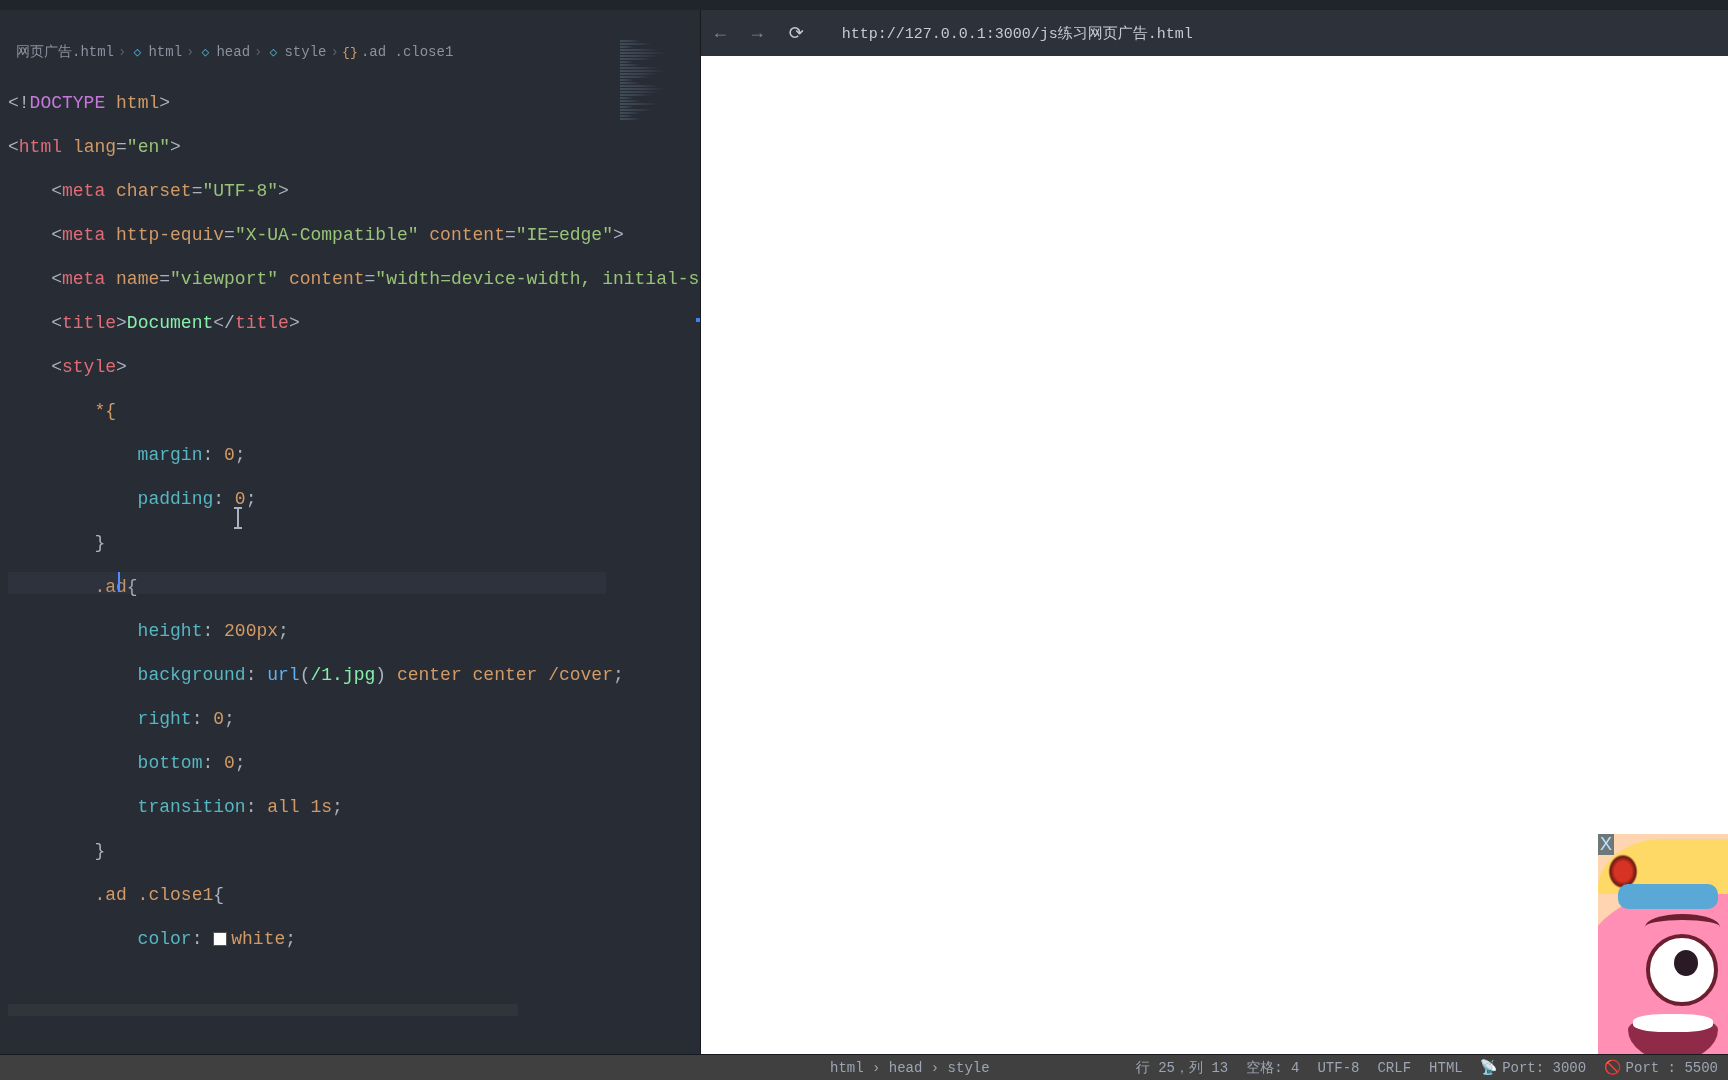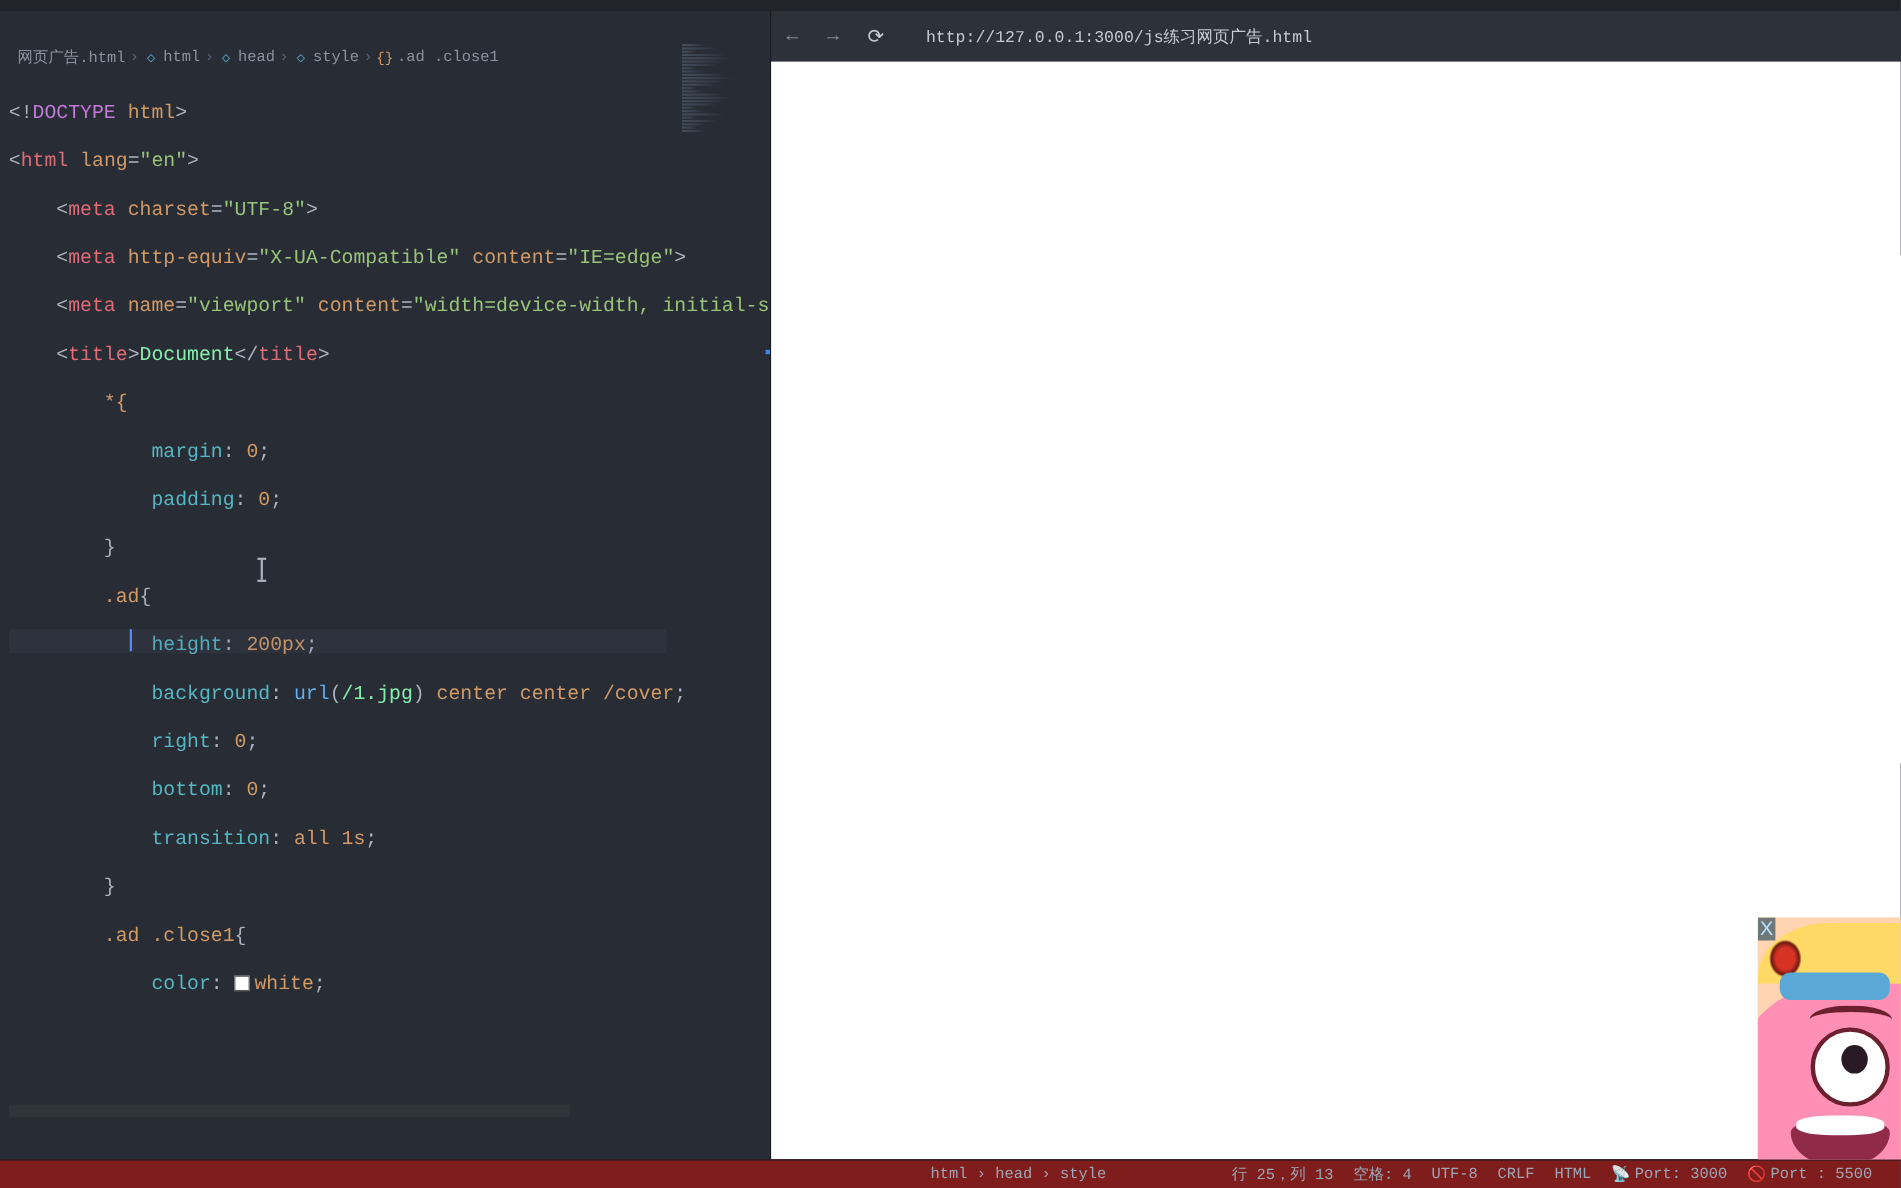--- a/index.html
+++ b/index.html
@@ -263,26 +263,26 @@
   font-family: Arial, sans-serif;
   font-size: 18px;
   font-weight: 300;
   padding: 0 2px;
   background: rgba(13, 58, 85, 0.6);
   color: #bde0ff;
   z-index: 10;
 }
 .status-bar {
   height: 26px;
-  background: #7f1d1d;
+  background: #404040;
   border-top: 1px solid #181a1f;
   display: flex;
   align-items: center;
   justify-content: flex-end;
-  padding: 0 26px;
+  padding: 0 10px;
   font-size: 14px;
   color: #9da5b4;
   gap: 18px;
   position: absolute;
   bottom: 0;
   left: 0;
   right: 0;
 }
 .status-bar .sb-item { display: flex; align-items: center; gap: 4px; }
 .status-bar .sb-left { margin-right: auto; margin-left: 820px; }
@@ -347,20 +347,21 @@
     <div class="line-cursor-bg"></div>
     <div class="line-caret"></div>
 
     <div class="code-area">
 <div class="code-line"><span class="c-punc">&lt;!</span><span class="c-kw">DOCTYPE</span><span class="c-attr"> html</span><span class="c-punc">&gt;</span></div>
 <div class="code-line"><span class="c-punc">&lt;</span><span class="c-tag">html</span><span class="c-attr"> lang</span><span class="c-punc">=</span><span class="c-str">"en"</span><span class="c-punc">&gt;</span></div>
 <div class="code-line"><span class="c-punc">    &lt;</span><span class="c-tag">meta</span><span class="c-attr"> charset</span><span class="c-punc">=</span><span class="c-str">"UTF-8"</span><span class="c-punc">&gt;</span></div>
 <div class="code-line"><span class="c-punc">    &lt;</span><span class="c-tag">meta</span><span class="c-attr"> http-equiv</span><span class="c-punc">=</span><span class="c-str">"X-UA-Compatible"</span><span class="c-attr"> content</span><span class="c-punc">=</span><span class="c-str">"IE=edge"</span><span class="c-punc">&gt;</span></div>
 <div class="code-line"><span class="c-punc">    &lt;</span><span class="c-tag">meta</span><span class="c-attr"> name</span><span class="c-punc">=</span><span class="c-str">"viewport"</span><span class="c-attr"> content</span><span class="c-punc">=</span><span class="c-str">"width=device-width, initial-sca</span></div>
 <div class="code-line"><span class="c-punc">    &lt;</span><span class="c-tag">title</span><span class="c-punc">&gt;</span><span class="c-text">Document</span><span class="c-punc">&lt;/</span><span class="c-tag">title</span><span class="c-punc">&gt;</span></div>
+<div class="code-line"><span class="c-punc">    &lt;</span><span class="c-tag">style</span><span class="c-punc">&gt;</span></div>
 <div class="code-line"><span class="c-sel">        *{</span></div>
 <div class="code-line"><span class="c-prop">            margin</span><span class="c-punc">:</span><span class="c-val"> 0</span><span class="c-punc">;</span></div>
 <div class="code-line"><span class="c-prop">            padding</span><span class="c-punc">:</span><span class="c-val"> 0</span><span class="c-punc">;</span></div>
 <div class="code-line"><span class="c-punc">        }</span></div>
 <div class="code-line"><span class="c-sel">        .ad</span><span class="c-punc">{</span></div>
 <div class="code-line"><span class="c-prop">            height</span><span class="c-punc">:</span><span class="c-val"> 200px</span><span class="c-punc">;</span></div>
 <div class="code-line"><span class="c-prop">            background</span><span class="c-punc">:</span><span class="c-func"> url</span><span class="c-punc">(</span><span class="c-text">/1.jpg</span><span class="c-punc">)</span><span class="c-val"> center center /cover</span><span class="c-punc">;</span></div>
 <div class="code-line"><span class="c-prop">            right</span><span class="c-punc">:</span><span class="c-val"> 0</span><span class="c-punc">;</span></div>
 <div class="code-line"><span class="c-prop">            bottom</span><span class="c-punc">:</span><span class="c-val"> 0</span><span class="c-punc">;</span></div>
 <div class="code-line"><span class="c-prop">            transition</span><span class="c-punc">:</span><span class="c-val"> all 1s</span><span class="c-punc">;</span></div>

